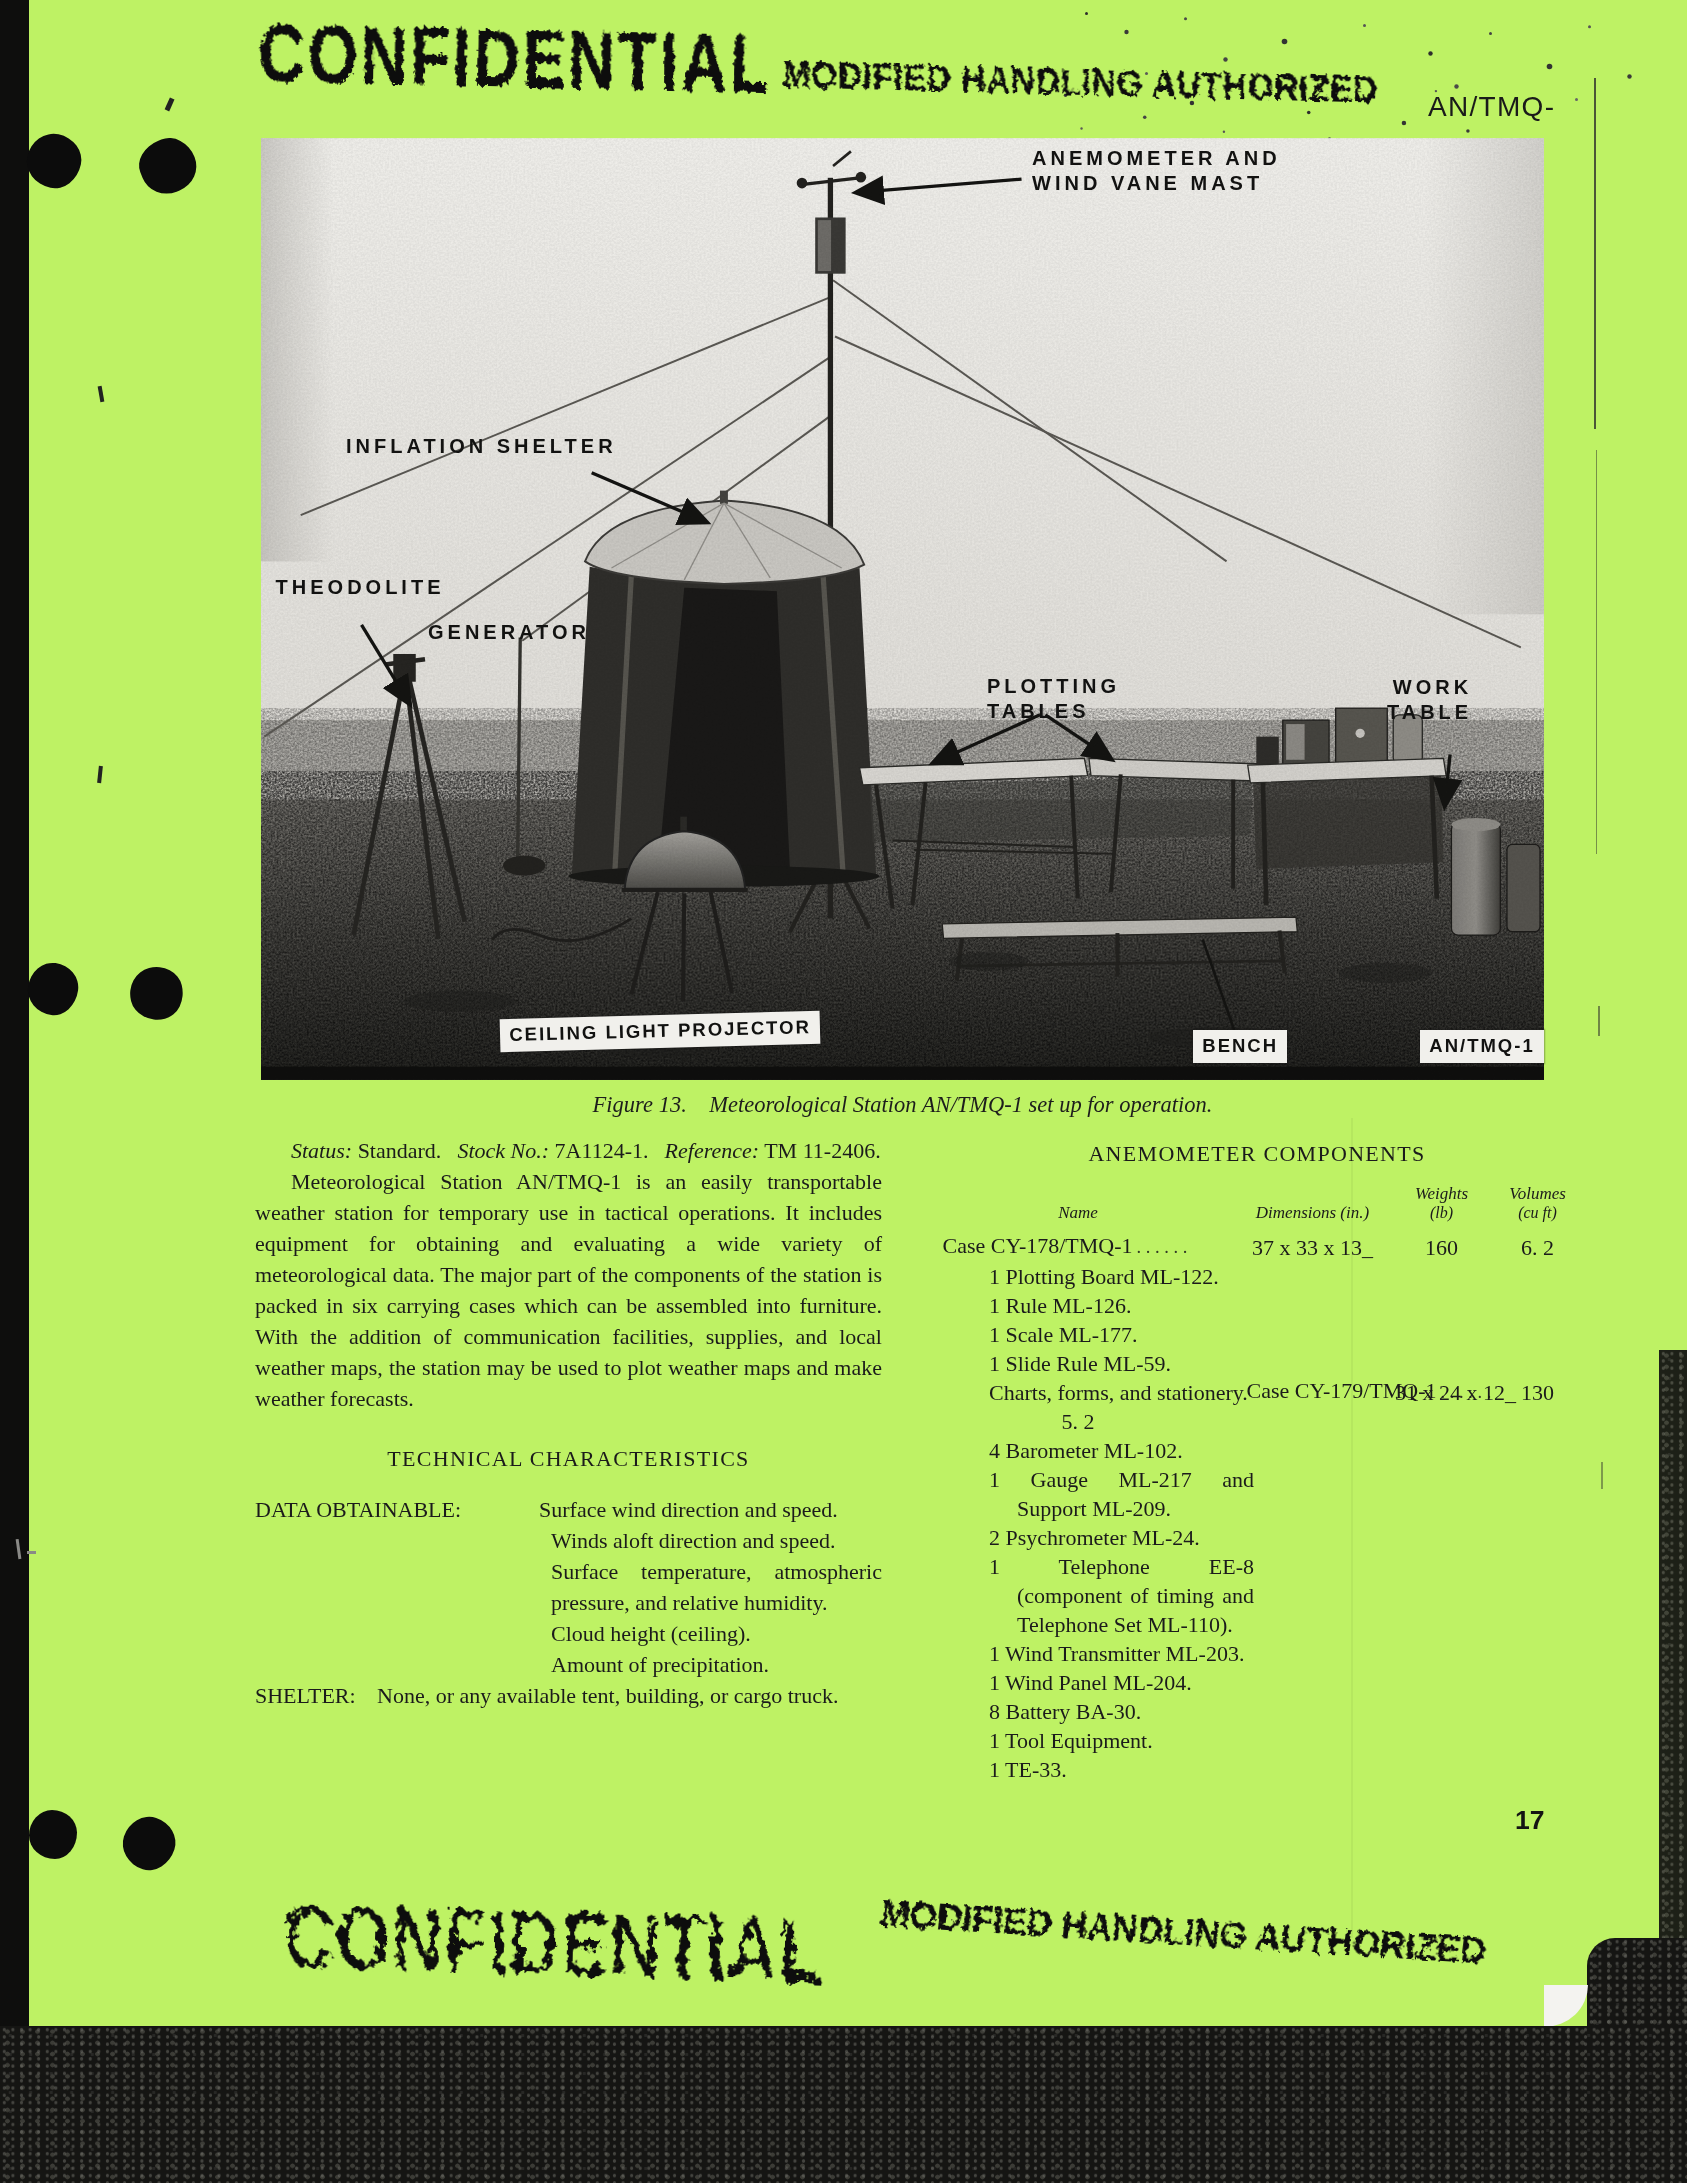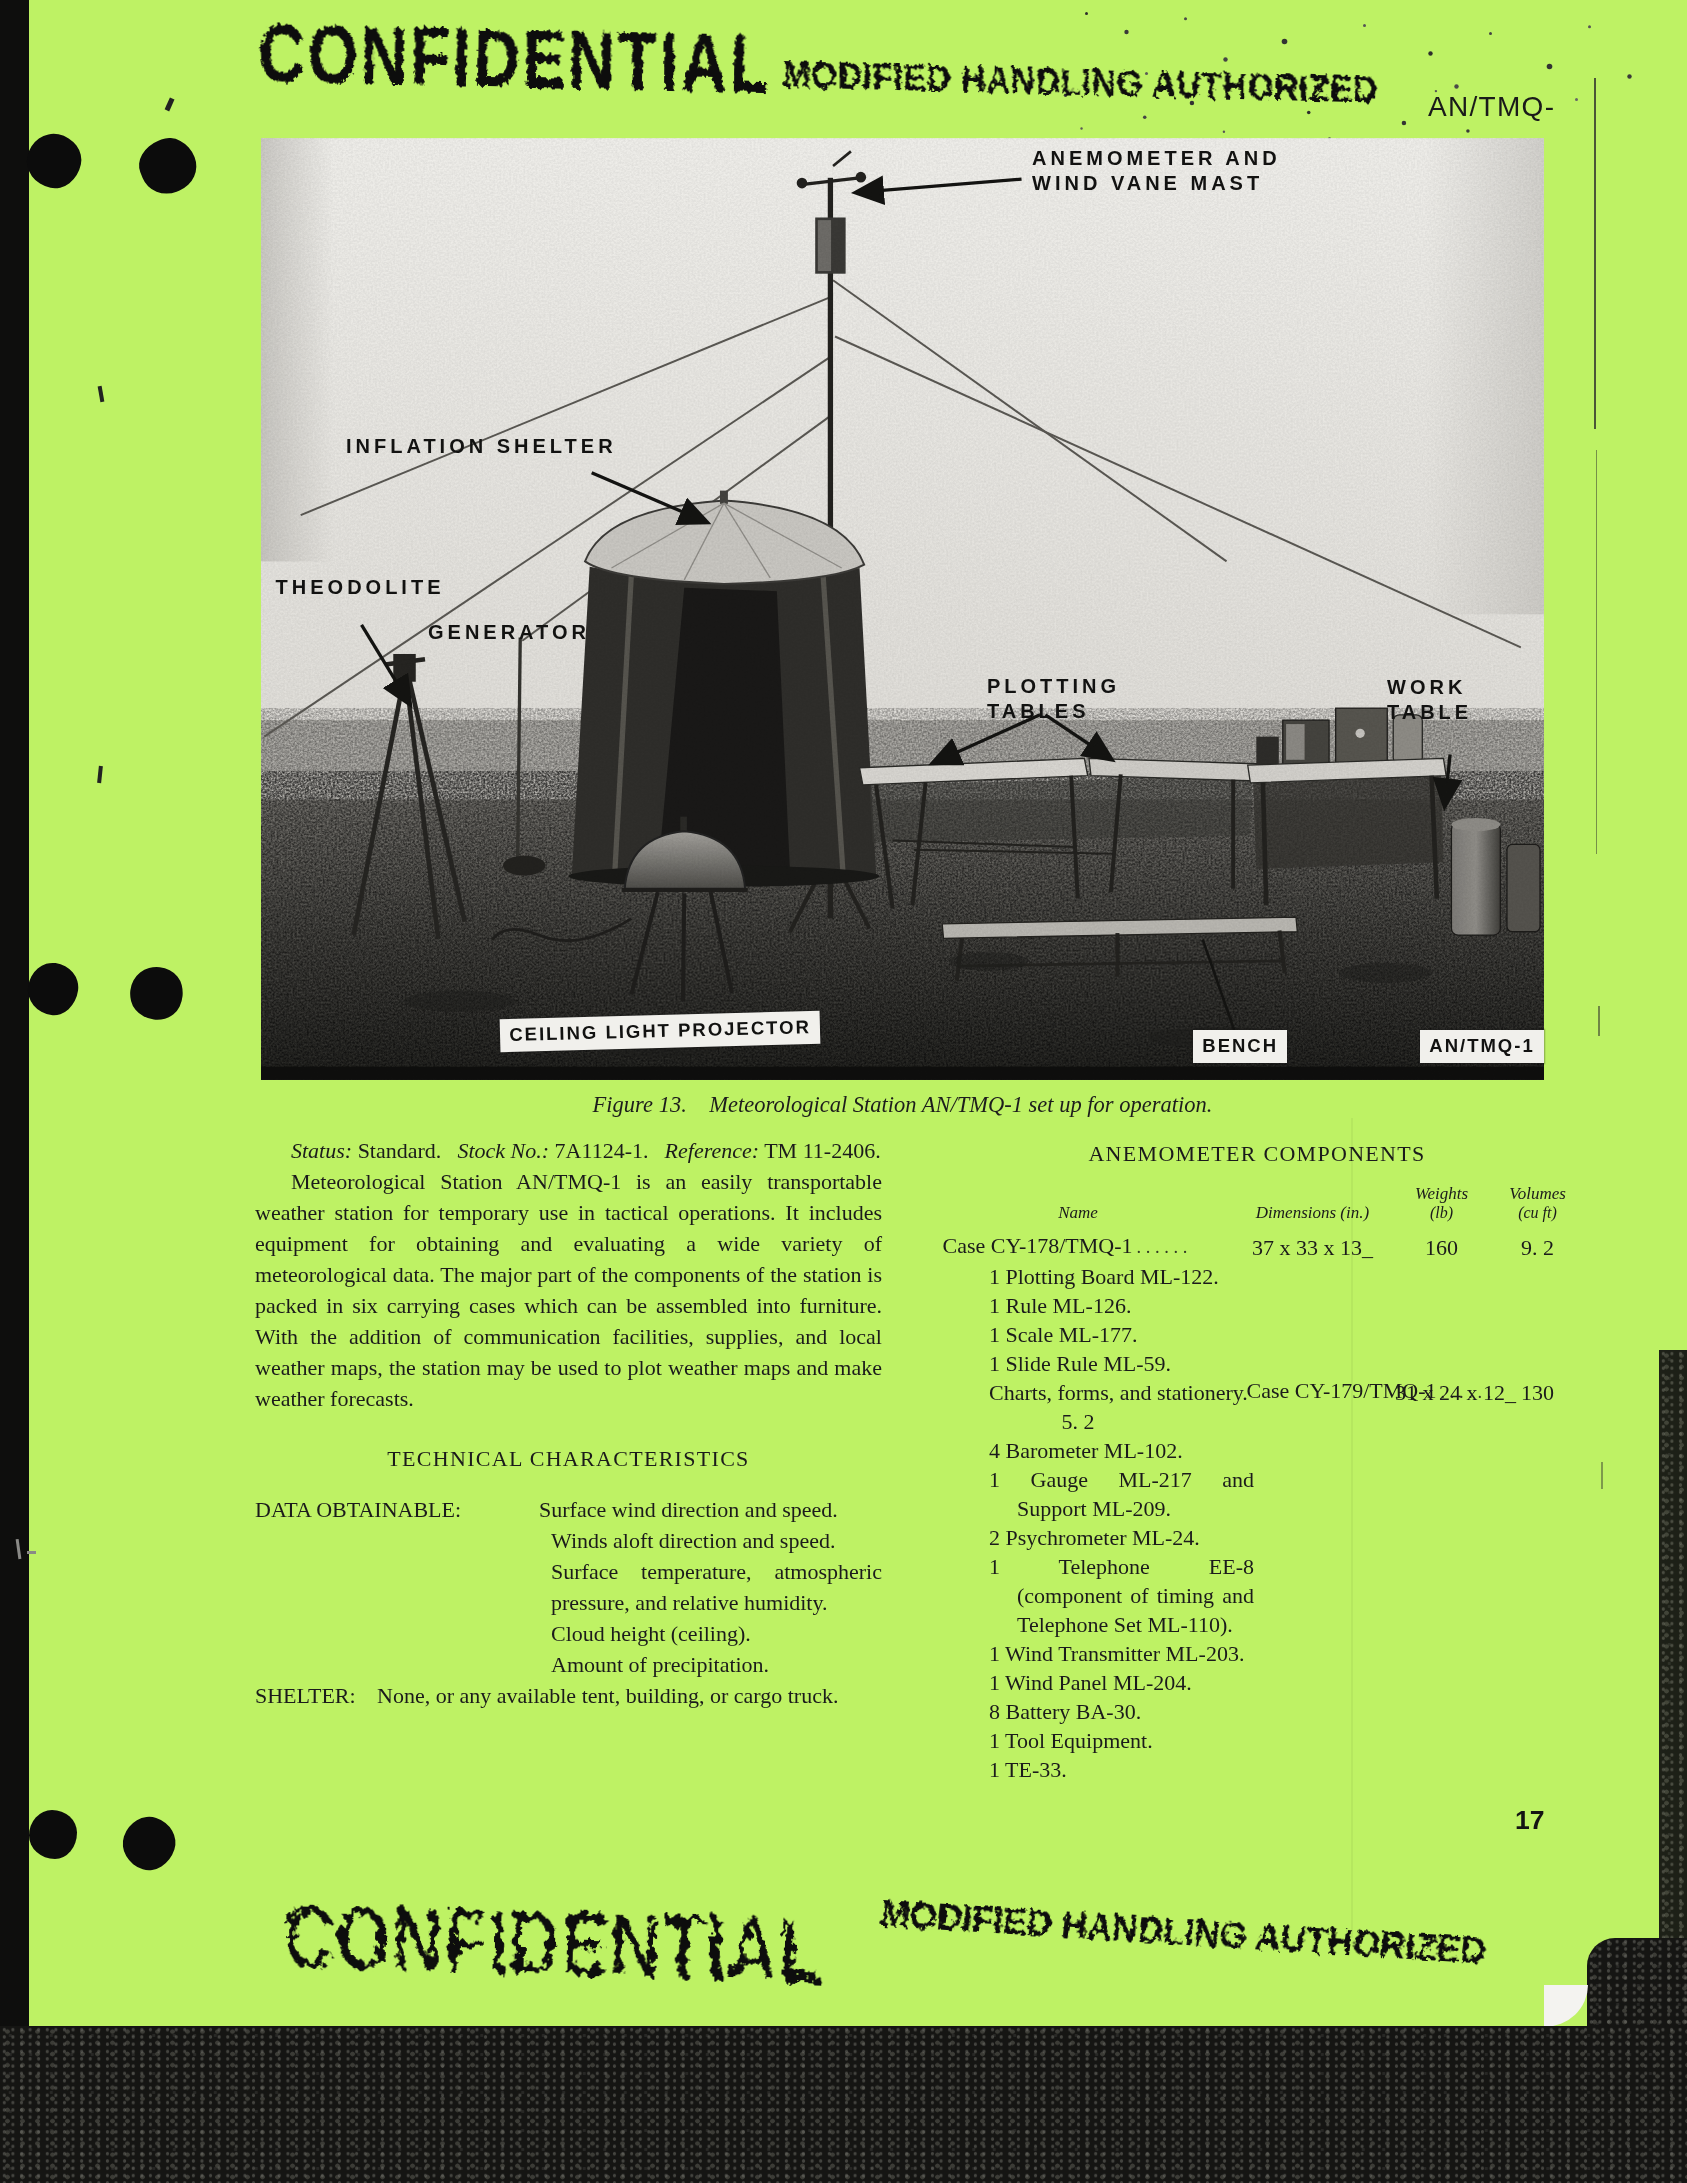--- a/index.html
+++ b/index.html
@@ -302,21 +302,21 @@
       <div>ANEMOMETER AND</div>
       <div>WIND VANE MAST</div>
     </div>
     <div class="pl" style="left:85px;top:296px;">INFLATION SHELTER</div>
     <div class="pl" style="left:14.6px;top:437px;">THEODOLITE</div>
     <div class="pl" style="left:167px;top:482px;">GENERATOR</div>
     <div class="pl" style="left:726px;top:536px;">
       <div>PLOTTING</div>
       <div>TABLES</div>
     </div>
-    <div class="pl" style="left:1126px;top:537px;">
+    <div class="pl" style="left:1126px;top:537px;text-align:right;">
       <div>WORK</div>
       <div>TABLE</div>
     </div>
     <div class="pbox" style="left:239px;top:877px;transform:rotate(-1.5deg);">CEILING LIGHT PROJECTOR</div>
     <div class="pbox" style="left:932px;top:892px;">BENCH</div>
     <div class="pbox" style="left:1159px;top:892px;">AN/TMQ-1</div>
   </div>
 
   <div class="caption">
     <span class="fig">Figure 13.</span><span>Meteorological Station AN/TMQ-1 set up for operation.</span>
@@ -363,21 +363,21 @@
         <div class="sub">(cu ft)</div>
       </div>
 
       <div class="case-row">
         <div class="cell-name">
           <span>Case CY-178/TMQ-1</span>
           <span class="leader">......</span>
         </div>
         <div class="cell-c">37 x 33 x 13_</div>
         <div class="cell-c">160</div>
-        <div class="cell-c">9. 2</div>
+        <div class="cell-c">6. 2</div>
       </div>
       <div class="items">
         <div>1 Plotting Board ML-122.</div>
         <div>1 Rule ML-126.</div>
         <div>1 Scale ML-177.</div>
         <div>1 Slide Rule ML-59.</div>
         <div>Charts, forms, and stationery.</div>
       </div>
 
       <div class="case-row">

